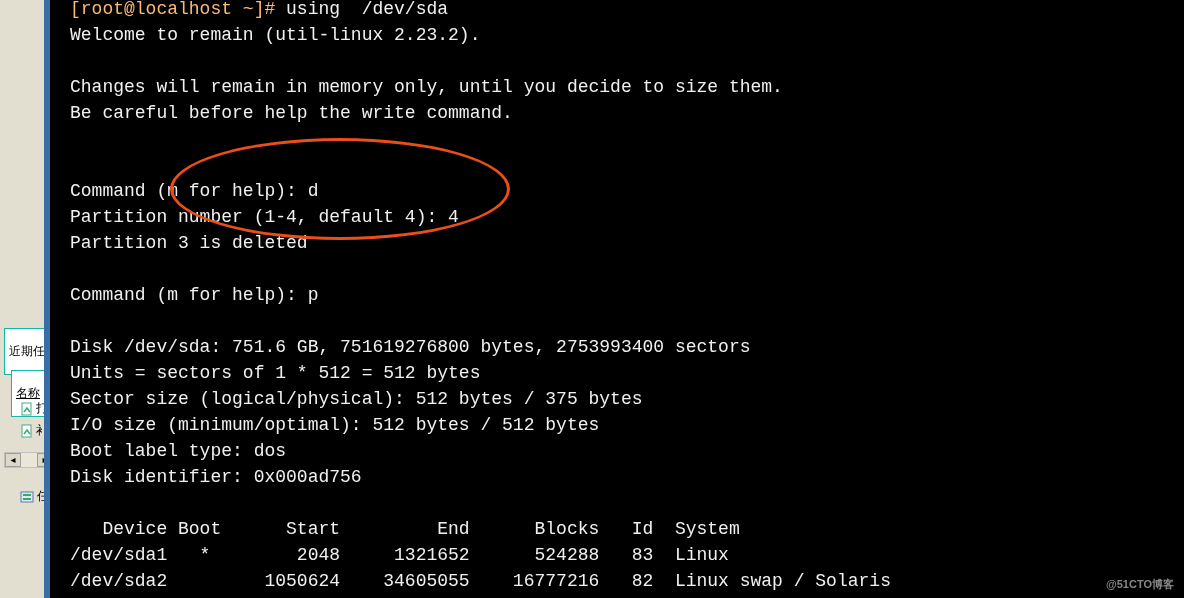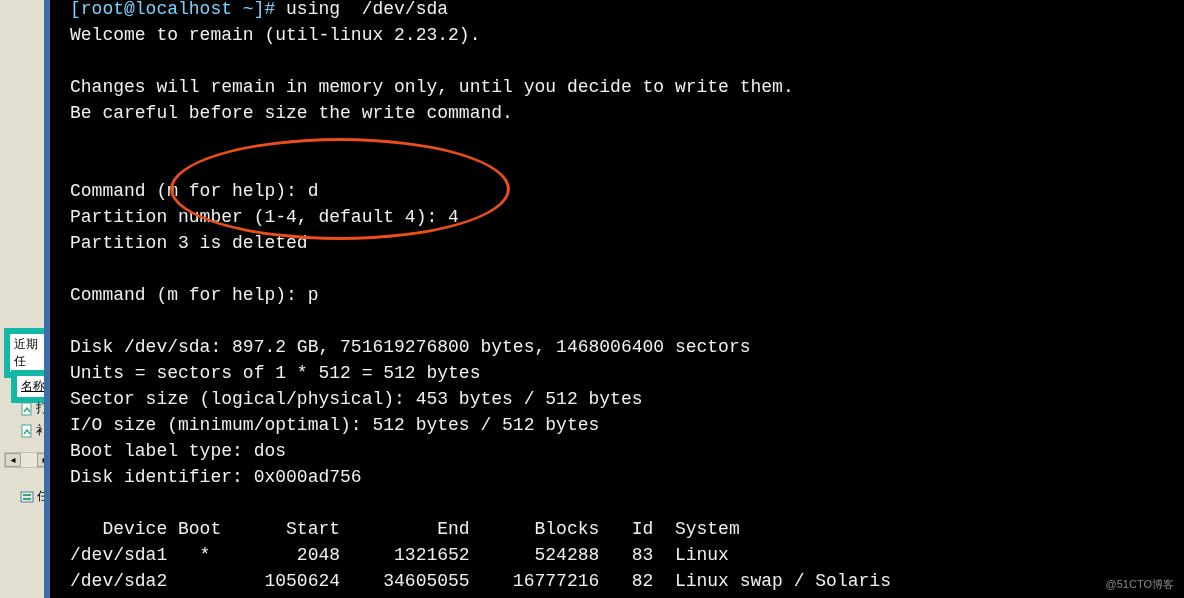--- a/index.html
+++ b/index.html
@@ -1,42 +1,42 @@
 <!DOCTYPE html>
 <html><head>
 <meta charset="utf-8">
 <style>
   * { margin: 0; padding: 0; box-sizing: border-box; }
   html, body { width: 1184px; height: 598px; overflow: hidden; font-family: "SimSun", "Microsoft YaHei", sans-serif; background: #ece9d8; }
   .desktop { position: relative; width: 1184px; height: 598px; }
 
   
   .left-strip { position: absolute; left: 0; top: 0; width: 58px; height: 598px; background: #e2dfd0; border-right: 1px solid #aca899; }
-  .panel-header { background: #ffffff; border: 6px solid #14b8a6; font-size: 12px; padding: 2px 4px; color: #000; }
+  .panel-header { background: #ffffff; border: 1px solid #14b8a6; font-size: 12px; padding: 14px 4px; color: #000; }
   .ph1 { position: absolute; left: 4px; top: 328px; width: 50px; }
   .ph2 { position: absolute; left: 11px; top: 370px; width: 50px; text-decoration: underline; }
   .tree-item { position: absolute; left: 20px; font-size: 12px; display: flex; gap: 2px; align-items: center; }
   .tree-icon { width: 14px; height: 14px; display: inline-block; }
   .tree-icon svg { width: 14px; height: 14px; }
   .ti1 { top: 400px; } .ti2 { top: 422px; }
   .scroll-row { position: absolute; left: 4px; top: 452px; width: 50px; height: 16px; background: #eae7d9; border: 1px solid #c0c0c0; display:flex; justify-content:space-between; }
   .scroll-arrow { width: 16px; height: 14px; background:#dcd9c8; border:1px solid #9f9f9f; font-size:10px; text-align:center; line-height:12px; }
   .task-btn { position: absolute; left: 20px; top: 488px; font-size: 12px; display:flex; gap:3px; align-items:center; }
   .task-icon { width:14px; height:14px; }
 
   
   .terminal-frame { position: absolute; left: 44px; top: -10px; right: 0; bottom: 0; background: #000; border-left: 6px solid #3b6ea5; }
   .terminal { position: absolute; left: 20px; top: 6px; right: 6px; bottom: 0; color: #f0f0f0; font-family: "Courier New", monospace; font-size: 18px; line-height: 26px; white-space: pre; }
-  .prompt-white { color: #7dd3fc; margin-top: 37px; }
+  .prompt-white { color: #fdba74; margin-top: 37px; }
 
   
   .annot-circle { position: absolute; border: 3px solid #e94e1b; border-radius: 50%; pointer-events: none; }
 
   
-  .watermark { position: absolute; right: 10px; bottom: 6px; font-size: 11px; color: #888; font-family: sans-serif; }
+  .watermark { position: absolute; right: 10px; bottom: 6px; font-size: 11px; color: #888; font-family: sans-serif; font-weight: bold; }
 </style>
 </head>
 <body>
 
 <div class="desktop">
 
   <div class="left-strip">
     <div class="panel-header ph1">近期任</div>
     <div class="panel-header ph2">名称</div>
     <div class="tree-item ti1">
@@ -64,33 +64,33 @@
             <rect x="3" y="8" width="8" height="2" fill="#3a6"></rect>
           </svg></span>
       <span>任</span>
     </div>
   </div>
 
   <div class="terminal-frame">
     <div class="terminal"><span class="prompt-white">[root@localhost ~]# </span><span>using  /dev/sda</span>
 <span>Welcome to remain (util-linux 2.23.2).</span>
 
-<span>Changes will remain in memory only, until you decide to write them.</span>
-<span>Be careful before size the write command.</span>
+<span>Changes will remain in memory only, until you decide to size them.</span>
+<span>Be careful before help the write command.</span>
 
 
 <span>Command (m for help): </span><span>d</span>
 <span>Partition number (1-4, default 4): </span><span>4</span>
 <span>Partition 3 is deleted</span>
 
 <span>Command (m for help): </span><span>p</span>
 
-<span>Disk /dev/sda: 897.2 GB, 751619276800 bytes, 1468006400 sectors</span>
+<span>Disk /dev/sda: 751.6 GB, 751619276800 bytes, 2753993400 sectors</span>
 <span>Units = sectors of 1 * 512 = 512 bytes</span>
-<span>Sector size (logical/physical): 453 bytes / 512 bytes</span>
+<span>Sector size (logical/physical): 512 bytes / 375 bytes</span>
 <span>I/O size (minimum/optimal): 512 bytes / 512 bytes</span>
 <span>Boot label type: dos</span>
 <span>Disk identifier: 0x000ad756</span>
 
 <span>   Device Boot      Start         End      Blocks   Id  System</span>
 <span>/dev/sda1   *        2048     1321652      524288   83  Linux</span>
 <span>/dev/sda2         1050624    34605055    16777216   82  Linux swap / Solaris</span>
 <span>/dev/sda3        34605056   629145599   297270272   83  Linux</span>
 
 </div>

